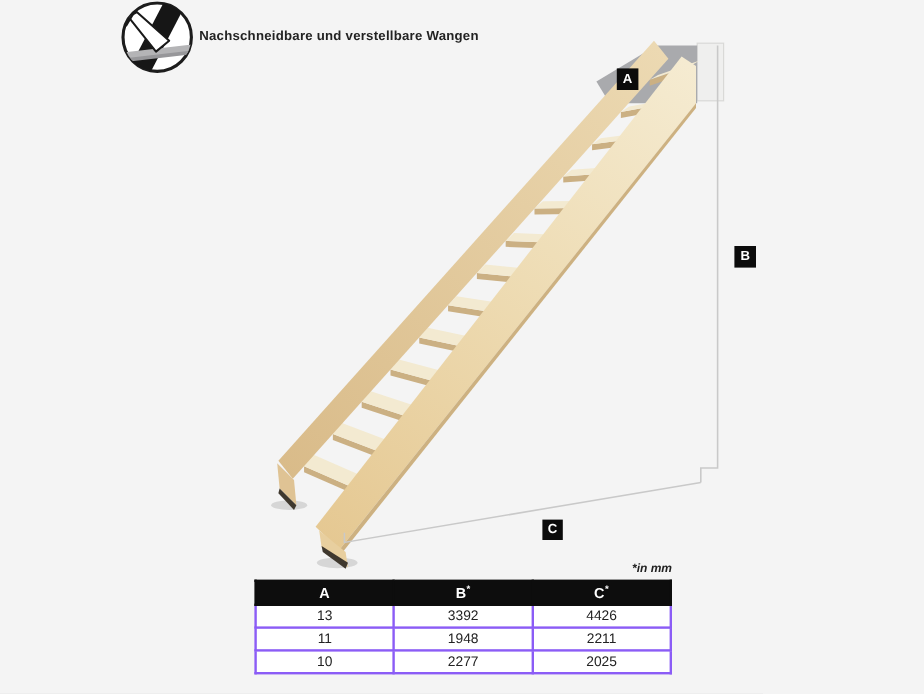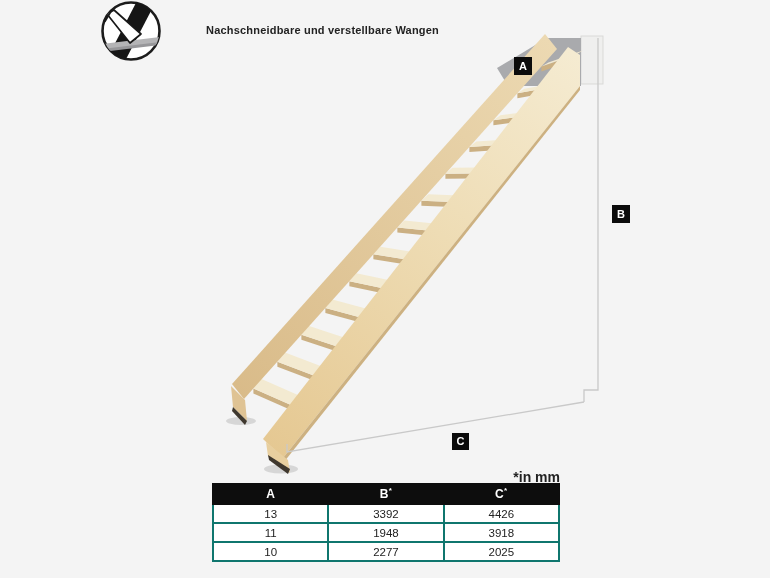--- a/index.html
+++ b/index.html
@@ -4,52 +4,52 @@
 <style>
   html,body{margin:0;padding:0;background:#e9e9e9;}
   #canvas{
     position:relative;width:770px;height:578px;overflow:hidden;
     background:#f4f4f4;font-family:"Liberation Sans",sans-serif;
   }
   
   #feature-icon{position:absolute;left:98px;top:1px;width:66px;height:63px;}
   #feature-title{
     position:absolute;left:166px;top:24px;font-size:11px;font-weight:bold;
-    color:#222;letter-spacing:.2px;white-space:nowrap;margin-left:40px;
+    color:#222;letter-spacing:.2px;white-space:nowrap;
   }
   
   #illustration{position:absolute;left:0;top:0;width:770px;height:578px;}
   
   .dim-label{
     position:absolute;width:18px;height:18px;background:#0b0b0b;color:#fff;
     font-size:11px;font-weight:bold;display:flex;align-items:center;
     justify-content:center;line-height:1;
   }
   #label-a{left:514px;top:57px;}
   #label-b{left:612px;top:205px;}
   #label-c{left:452px;top:433px;width:17px;height:17px;}
   
   #unit-note{
     position:absolute;left:212px;top:469px;width:348px;text-align:right;
-    font-size:14px;font-weight:bold;color:#222;
+    font-size:10px;font-weight:bold;color:#222;font-style:italic;
   }
   
   #dim-table{
     position:absolute;left:212px;top:483px;width:348px;
     border-collapse:collapse;table-layout:fixed;
   }
   #dim-table th{
     background:#0d0d0d;color:#fff;font-size:12px;font-weight:bold;
     height:14px;padding:1px 0 2px 0;border:2px solid #0d0d0d;
     text-align:center;letter-spacing:.4px;
   }
   #dim-table th sup{font-size:8px;}
   #dim-table td{
     background:#fff;color:#222;font-size:11.5px;text-align:center;
-    height:17px;padding:0;border:2px solid #0f766e;
+    height:17px;padding:0;border:2px solid #8b5cf6;
   }
 </style>
 </head>
 <body>
 
 <div id="canvas">
 
   <svg id="feature-icon" viewBox="0 0 66 63">
     <defs>
       <clipPath id="iconClip">
@@ -146,21 +146,21 @@
     </thead>
     <tbody id="table-body">
         <tr>
           <td>13</td>
           <td>3392</td>
           <td>4426</td>
         </tr>
         <tr>
           <td>11</td>
           <td>1948</td>
-          <td>3918</td>
+          <td>2211</td>
         </tr>
         <tr>
           <td>10</td>
           <td>2277</td>
           <td>2025</td>
         </tr>
       </tbody>
   </table>
 
 </div>

